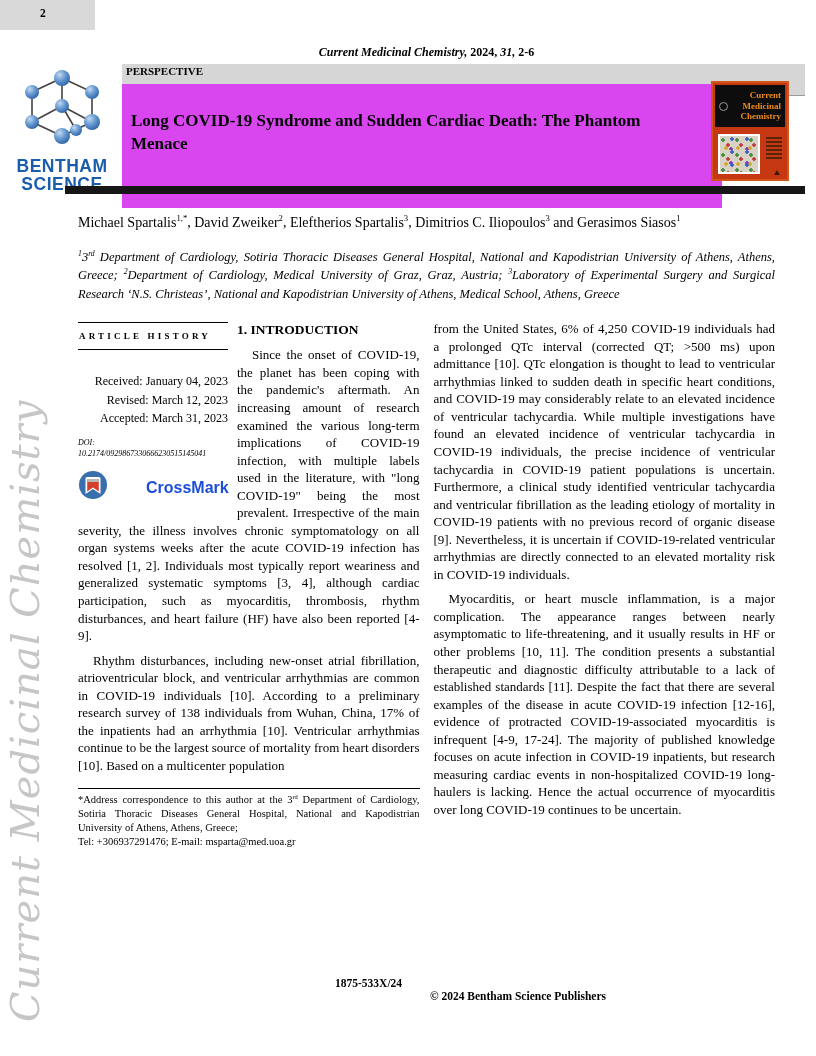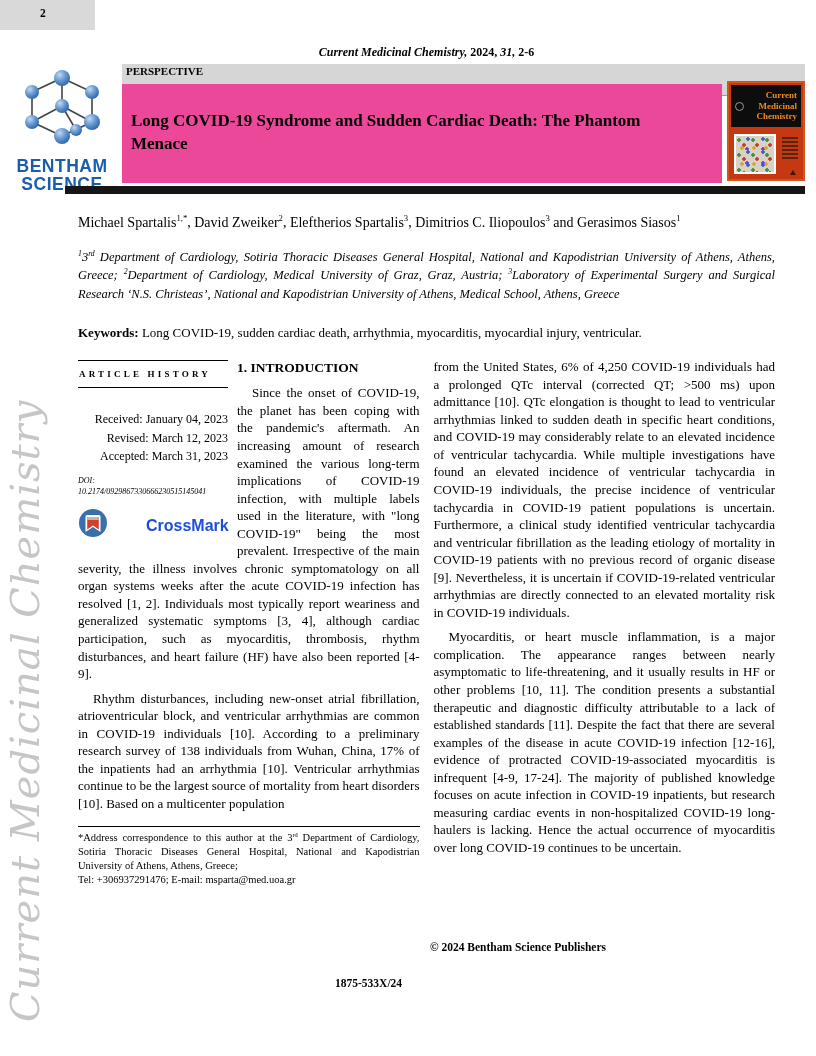--- a/index.html
+++ b/index.html
@@ -17,25 +17,25 @@
 
   .perspective-bar { position:absolute; left:122px; top:64px; width:683px; height:32px; background:#d6d6d6;
     border-bottom:1px solid #9c9c9c; font-size:11px; font-weight:bold; padding:1px 0 0 4px; }
 
   
   .bentham-logo { position:absolute; left:8px; top:66px; width:108px; text-align:center; }
   .bentham-logo .wordmark { color:#1a5dad; font-family:"Liberation Sans", sans-serif; font-weight:800;
     font-size:17.5px; line-height:1.02; letter-spacing:0.5px; }
 
   
-  .title-block { position:absolute; left:122px; top:84px; width:600px; height:99px; background:#ec4899; }
+  .title-block { position:absolute; left:122px; top:84px; width:600px; height:124px; background:#d946ef; }
   .title-block h1 { margin:25px 30px 0 9px; max-width:558px; font-size:17px; font-weight:bold; line-height:1.38; }
 
   
-  .journal-cover { position:absolute; left:727px; top:81px; width:78px; height:100px;
+  .journal-cover { position:absolute; left:711px; top:81px; width:78px; height:100px;
     background:#c63811; border:2px solid #d2551b; }
   .cover-top { position:absolute; left:2px; top:2px; right:2px; height:42px; background:#0d0d0d; display:flex; align-items:center; }
   .cover-emblem { width:9px; height:9px; border:1.5px solid #9a9a9a; border-radius:50%; margin-left:4px; flex:0 0 auto; }
   .cover-title { flex:1; text-align:right; padding-right:4px; color:#ef8a1d; font-weight:bold; font-size:9px; line-height:1.22; }
   .cover-art { position:absolute; left:5px; top:51px; width:42px; height:40px; border:2px solid #fff;
     background-color:#d8d2c4;
     background-image:
       radial-gradient(circle at 3px 4px, #3f8f3f 1.5px, transparent 2px),
       radial-gradient(circle at 8px 9px, #c23a3a 1.5px, transparent 2px),
       radial-gradient(circle at 12px 3px, #3a5fc2 1.5px, transparent 2px),
@@ -81,21 +81,21 @@
   .crossmark-label { font-family:"Liberation Sans", sans-serif; font-size:16px; font-weight:600; color:#1d4ed8;margin-left:32px; }
 
   h2.intro-heading { font-size:13.5px; font-weight:bold; margin:1px 0 7px; text-align:left; }
 
   .footnote { margin-top:14px; clear:none; border-top:1.2px solid #000; padding-top:4px;
     font-size:10.5px; line-height:1.33; text-align:justify; }
   .footnote .fn-line2 { text-align:left; }
 
   
   .footer-issn { position:absolute; left:335px; top:977px; font-size:11.5px; font-weight:bold; }
-  .footer-copyright { position:absolute; left:430px; top:941px; font-size:11.5px; font-weight:bold; }
+  .footer-copyright { position:absolute; left:430px; top:990px; font-size:11.5px; font-weight:bold; }
 </style>
 </head>
 <body>
 
 <div class="page">
 
   <div class="corner-box">
     <span>2</span>
   </div>
   <div class="journal-citation"><span class="it">Current Medicinal Chemistry,</span><span> 2024,</span><span class="it"> 31,</span><span> 2-6</span></div>
@@ -160,21 +160,20 @@
   <div class="black-bar"></div>
 
   <aside class="sidebar-journal">Current Medicinal Chemistry</aside>
 
   <main class="article-body">
 
     <div class="authors"><span>Michael Spartalis</span><sup>1,*</sup><span>, David Zweiker</span><sup>2</sup><span>, Eleftherios Spartalis</span><sup>3</sup><span>, Dimitrios C. Iliopoulos</span><sup>3</sup><span> and Gerasimos Siasos</span><sup>1</sup></div>
 
     <div class="affiliations"><sup>1</sup><span>3</span><sup>rd</sup><span> Department of Cardiology, Sotiria Thoracic Diseases General Hospital, National and Kapodistrian University of Athens, Athens, Greece; </span><sup>2</sup><span>Department of Cardiology, Medical University of Graz, Graz, Austria; </span><sup>3</sup><span>Laboratory of Experimental Surgery and Surgical Research ‘N.S. Christeas’, National and Kapodistrian University of Athens, Medical School, Athens, Greece</span></div>
 
-    <p class="keywords-line"><b>Keywords:</b><span> Long COVID-19, sudden cardiac death, arrhythmia, myocarditis, myocardial injury, ventricular.</span></p>
 
     <div class="columns">
 
       <div class="col">
         <div class="history-box">
           <div class="hist-heading">ARTICLE HISTORY</div>
           <div class="hist-dates">
             <div>Received: January 04, 2023</div>
             <div>Revised: March 12, 2023</div>
             <div>Accepted: March 31, 2023</div>

